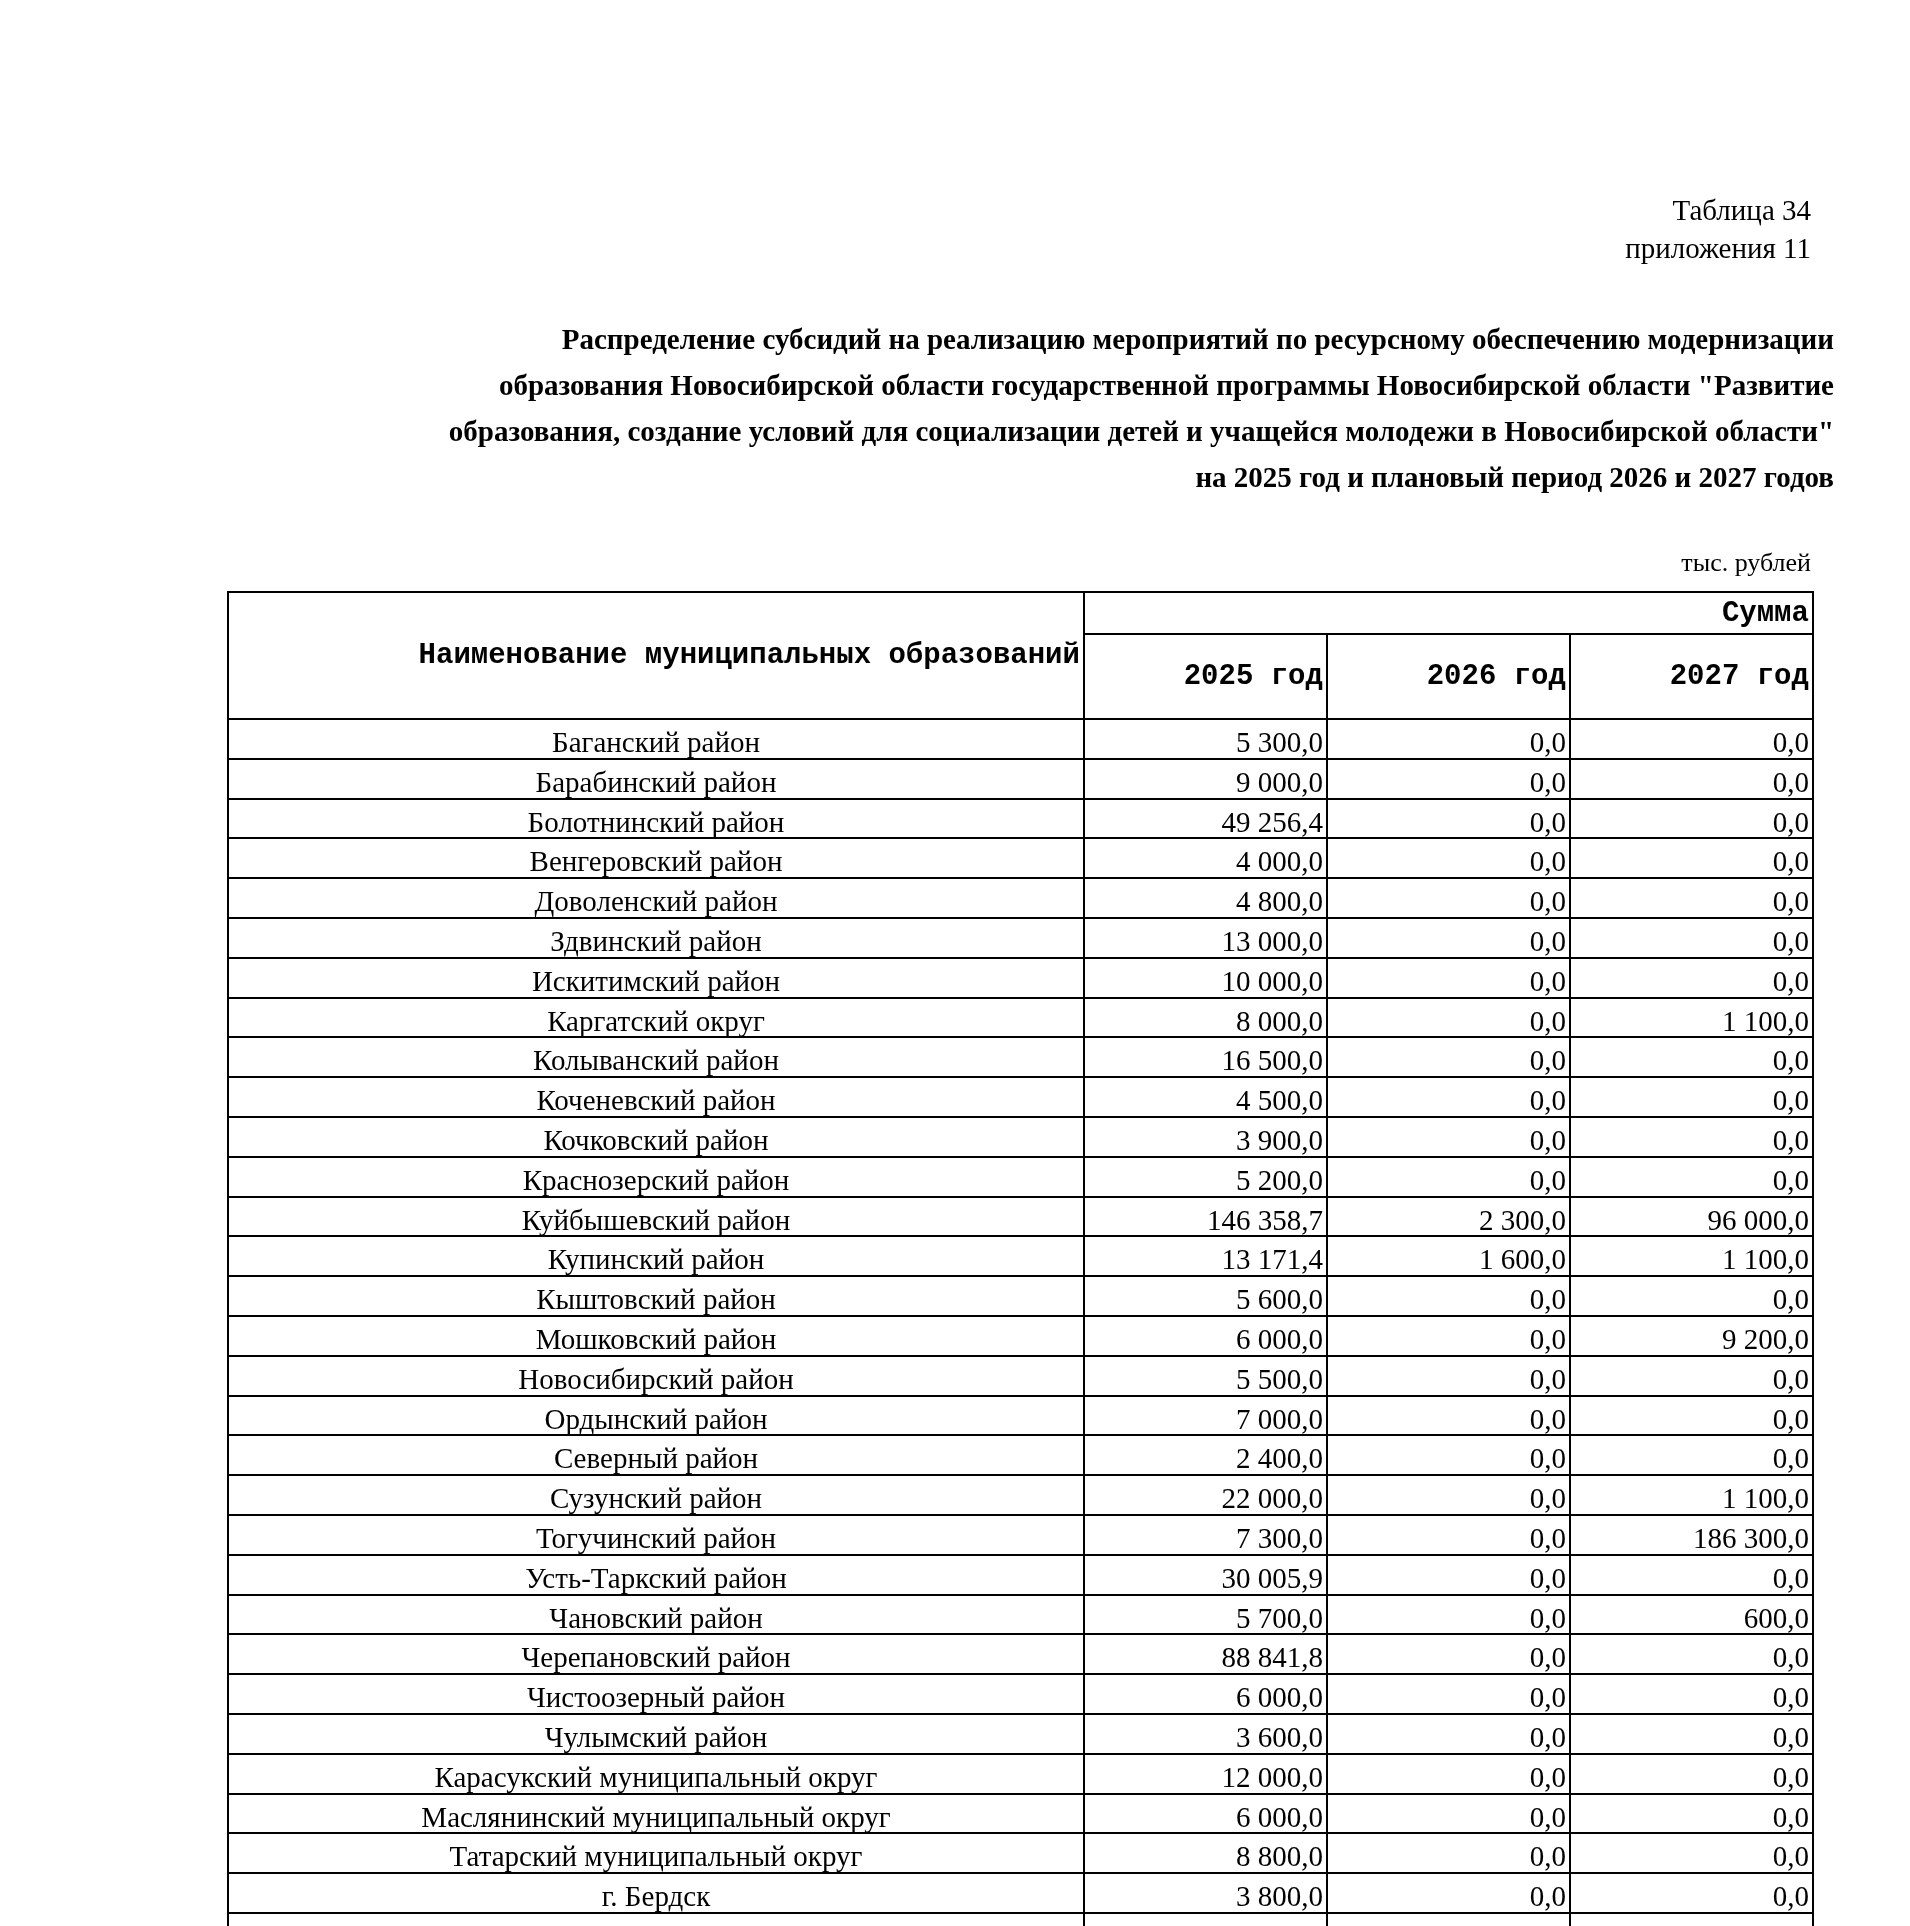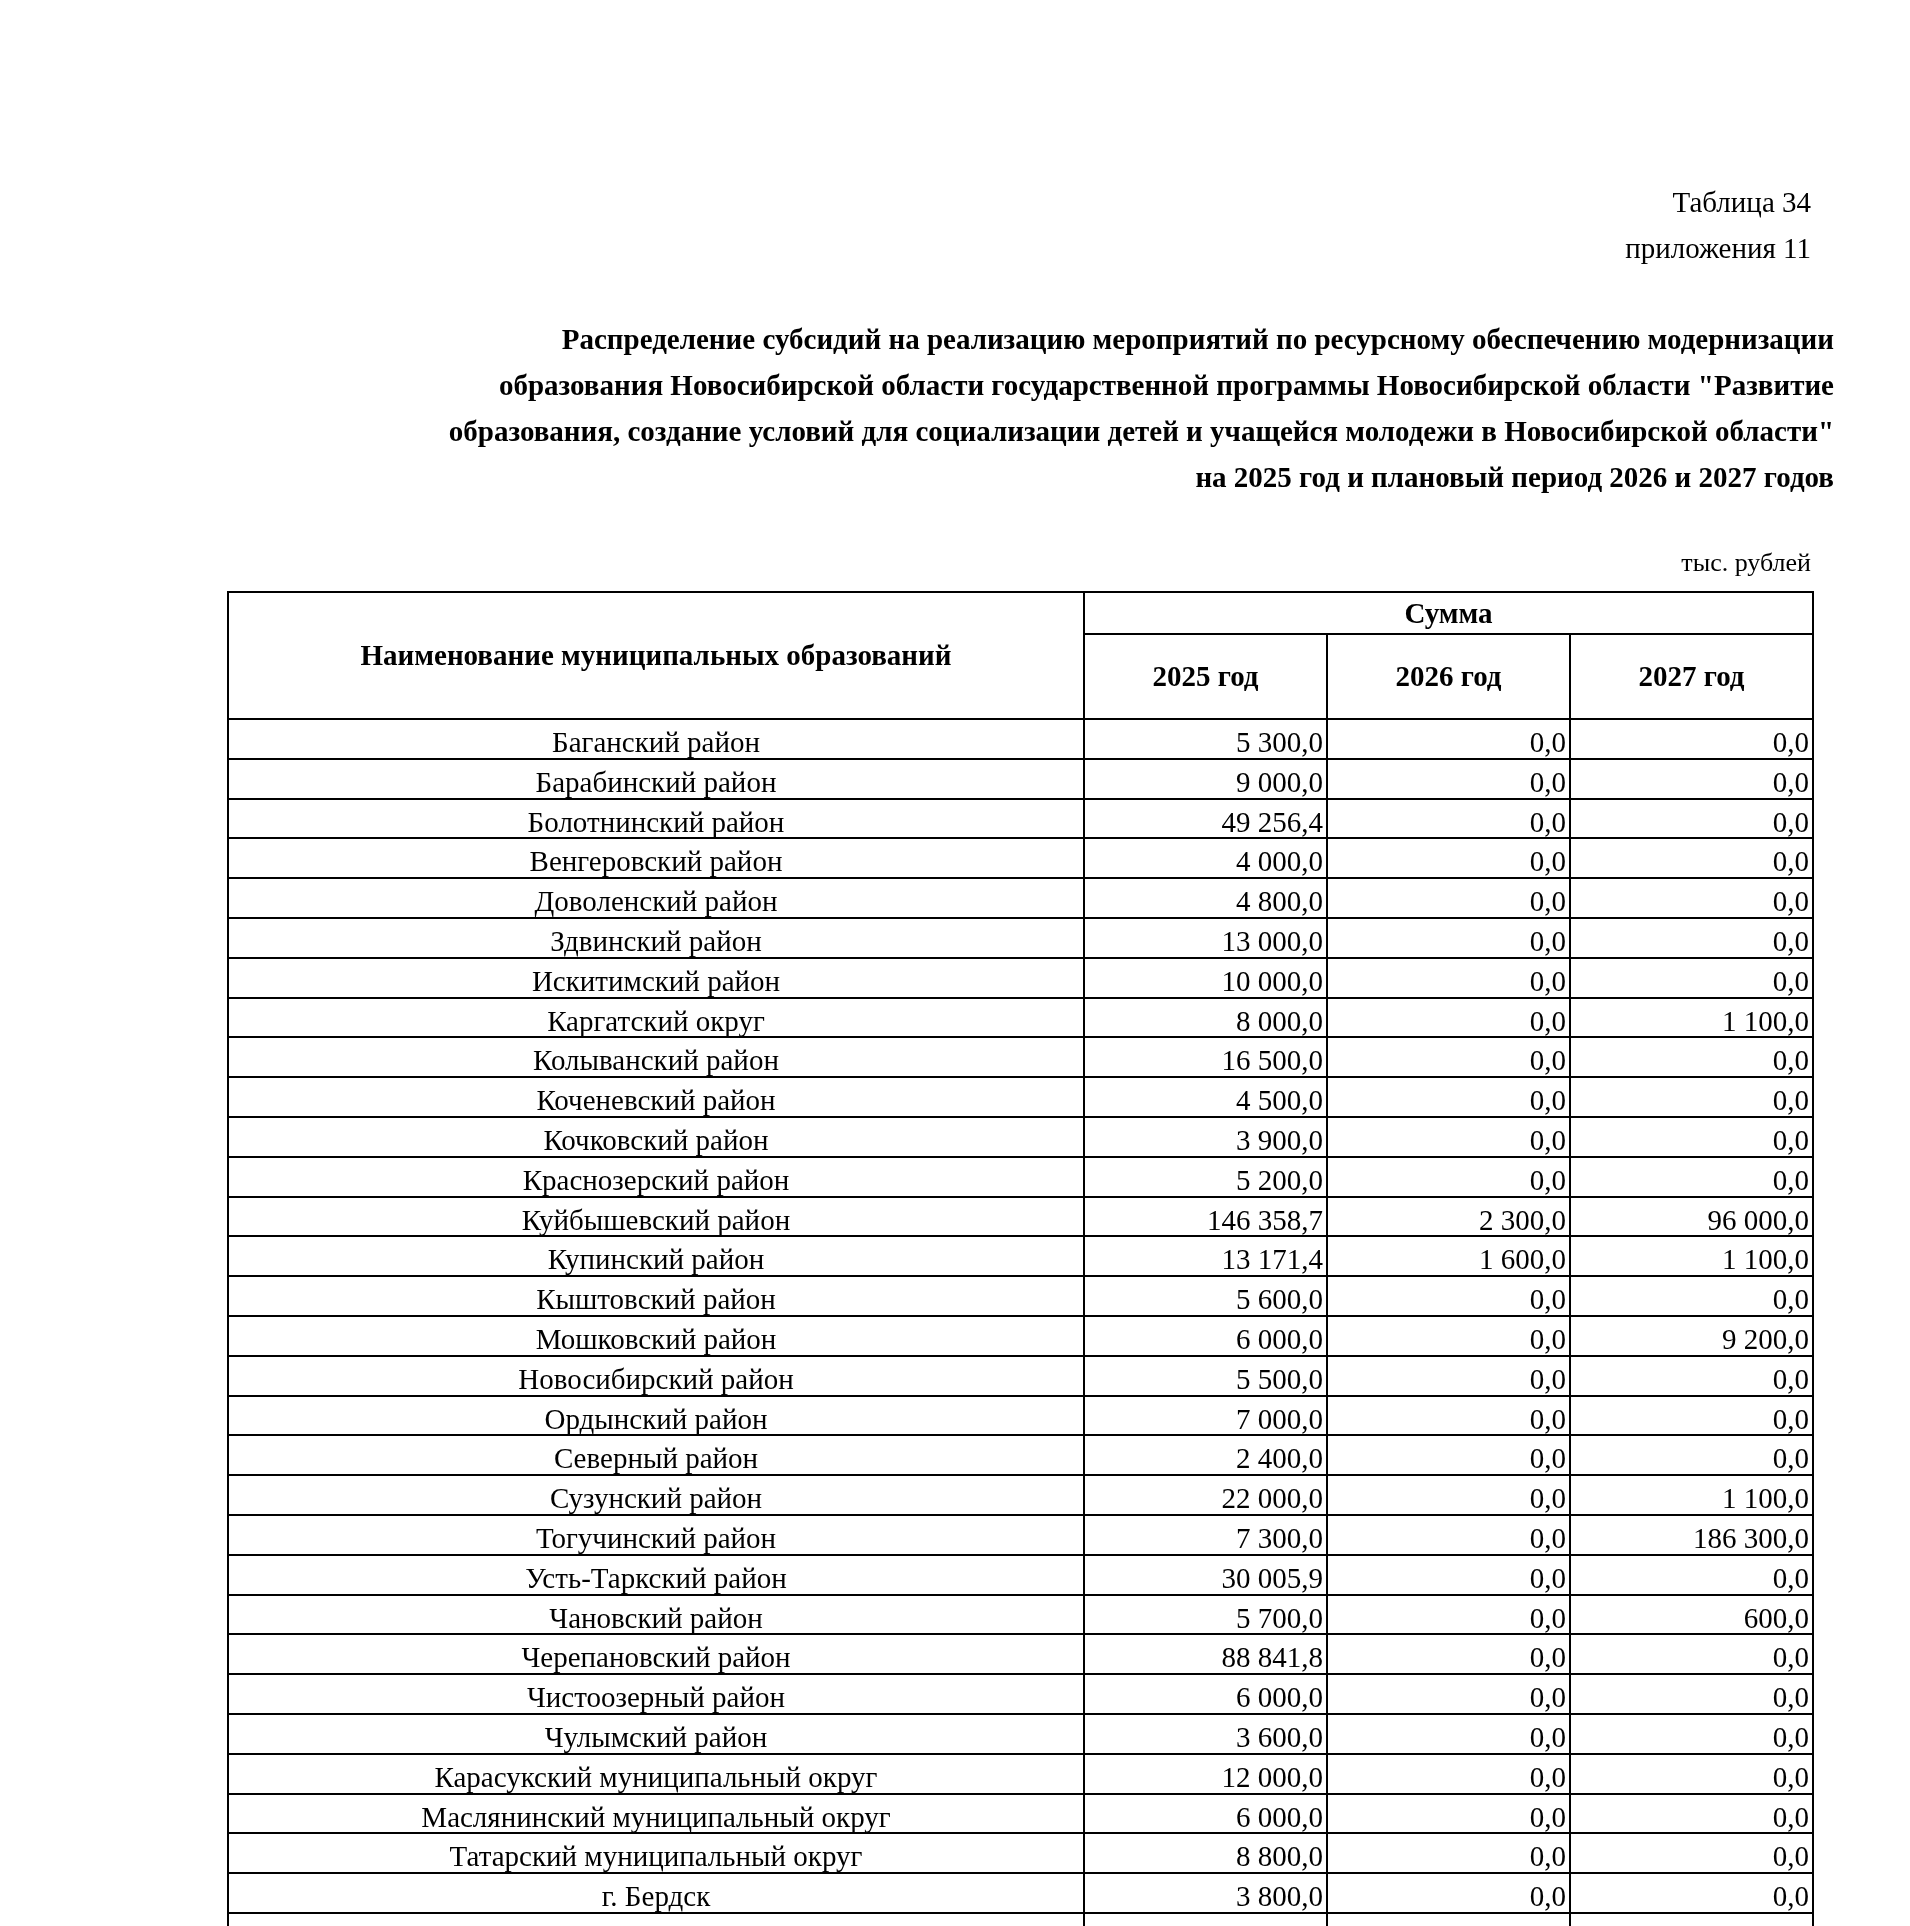--- a/index.html
+++ b/index.html
@@ -1,29 +1,29 @@
 <!DOCTYPE html>
 <html style="font-size:6.2px"><head>
 <meta charset="utf-8">
 <style>
   html, body { margin: 0; padding: 0; background: #ffffff; }
   body { width: 1911px; height: 2702px; position: relative; overflow: hidden;
          font-family: "Liberation Serif", "DejaVu Serif", serif; color: #000; }
   .page { position: absolute; left: 0; top: 0; width: 1911px; height: 2702px; }
   .annex { position: absolute; right: 100px; text-align: right; font-size: 29px; line-height: 1; }
-  .annex.l1 { top: 188px; }
+  .annex.l1 { top: 196px; }
   .annex.l2 { top: 234px; }
   .title { position: absolute; left: 216px; width: 1618px; top: 316px; text-align: right;
            font-weight: bold; font-size: 29px; line-height: 46px; }
   .units { position: absolute; right: 100px; top: 550px; font-size: 26px; line-height: 1; }
   table.grid { position: absolute; left: 227px; top: 591px; width: 1584px;
                border-collapse: collapse; table-layout: fixed; }
   table.grid td, table.grid th { border: 2.3px solid #000; font-size: 29px; line-height: 1;
                padding: 0 3.1px; overflow: hidden; white-space: nowrap; }
-  table.grid th { font-weight: bold; text-align: center; }
+  table.grid th { font-weight: bold; text-align: right; font-family: Liberation Mono, monospace; }
   col.c-name { width: 856px; }
   col.c-num  { width: 243px; }
   tr.h1 th { height: 40px; }
   tr.h2 th { height: 83px; }
   tr.row td { height: 37px; vertical-align: bottom; padding-bottom: 0.8px; }
   td.name { text-align: center; }
   td.num  { text-align: right; }
 </style>
 </head>
 <body>

